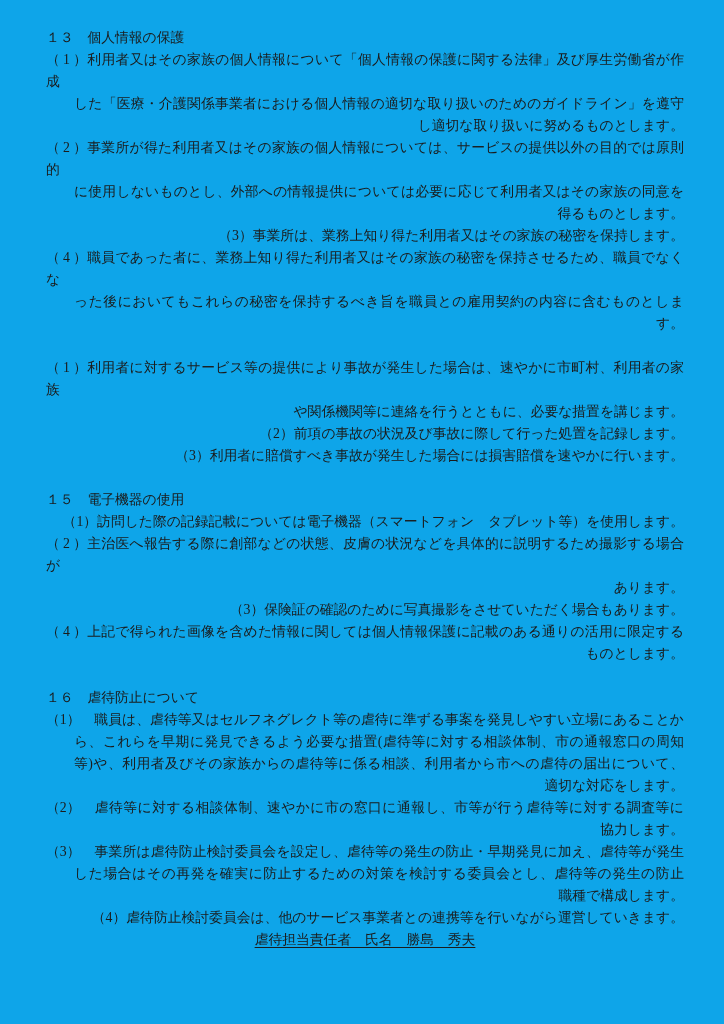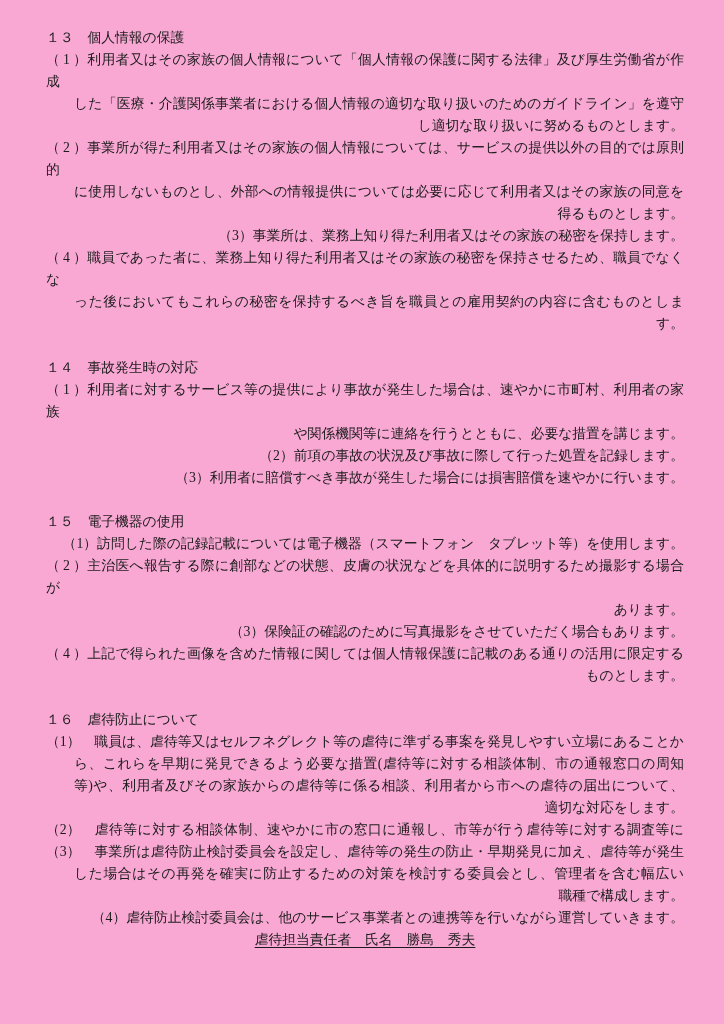--- a/index.html
+++ b/index.html
@@ -12,21 +12,21 @@
     height: 1024px;
     overflow: hidden;
     font-family: "Liberation Serif", "DejaVu Serif", serif;
     color: #1b1b1b;
   }
   .page {
     box-sizing: border-box;
     width: 724px;
     height: 1024px;
     padding: 27px 40px 0 46px;
-    background: #f9a8d4;
+    background: #0ea5e9;
   }
   .doc {
     width: 638px;
     font-size: 13.8px;
     line-height: 22px;
     letter-spacing: 0;
   }
   .section + .section {
     margin-top: 22px; 
   }
@@ -84,21 +84,20 @@
         <div class="item">
           <div class="line first"><span class="marker">（3）</span><span class="text">事業所は、業務上知り得た利用者又はその家族の秘密を保持します。</span></div>
         </div>
         <div class="item">
           <div class="line first fill"><span class="marker">（4）</span><span class="text">職員であった者に、業務上知り得た利用者又はその家族の秘密を保持させるため、職員でなくな</span></div>
           <div class="line fill">った後においてもこれらの秘密を保持するべき旨を職員との雇用契約の内容に含むものとしま</div>
           <div class="line">す。</div>
         </div>
       </section>
       <section class="section">
-        <div class="heading"><span class="sec-num">１４</span><span class="sec-title">事故発生時の対応</span></div>
         <div class="item">
           <div class="line first fill"><span class="marker">（1）</span><span class="text">利用者に対するサービス等の提供により事故が発生した場合は、速やかに市町村、利用者の家族</span></div>
           <div class="line">や関係機関等に連絡を行うとともに、必要な措置を講じます。</div>
         </div>
         <div class="item">
           <div class="line first"><span class="marker">（2）</span><span class="text">前項の事故の状況及び事故に際して行った処置を記録します。</span></div>
         </div>
         <div class="item">
           <div class="line first"><span class="marker">（3）</span><span class="text">利用者に賠償すべき事故が発生した場合には損害賠償を速やかに行います。</span></div>
         </div>
@@ -123,24 +122,25 @@
       <section class="section">
         <div class="heading"><span class="sec-num">１６</span><span class="sec-title">虐待防止について</span></div>
         <div class="item">
           <div class="line first fill"><span class="marker">（1）　</span><span class="text">職員は、虐待等又はセルフネグレクト等の虐待に準ずる事案を発見しやすい立場にあることか</span></div>
           <div class="line fill">ら、これらを早期に発見できるよう必要な措置(虐待等に対する相談体制、市の通報窓口の周知</div>
           <div class="line fill">等)や、利用者及びその家族からの虐待等に係る相談、利用者から市への虐待の届出について、</div>
           <div class="line">適切な対応をします。</div>
         </div>
         <div class="item">
           <div class="line first fill"><span class="marker">（2）　</span><span class="text">虐待等に対する相談体制、速やかに市の窓口に通報し、市等が行う虐待等に対する調査等に</span></div>
+          <div class="line">協力します。</div>
         </div>
         <div class="item">
           <div class="line first fill"><span class="marker">（3）　</span><span class="text">事業所は虐待防止検討委員会を設定し、虐待等の発生の防止・早期発見に加え、虐待等が発生</span></div>
-          <div class="line fill">した場合はその再発を確実に防止するための対策を検討する委員会とし、管理者を含む幅広い</div>
+          <div class="line fill">した場合はその再発を確実に防止するための対策を検討する委員会とし、虐待等の発生の防止</div>
           <div class="line">職種で構成します。</div>
         </div>
         <div class="item">
           <div class="line first"><span class="marker">（4）</span><span class="text">虐待防止検討委員会は、他のサービス事業者との連携等を行いながら運営していきます。</span></div>
         </div>
       </section>
       <div class="signature"><span class="sig-text">虐待担当責任者　氏名　勝島　秀夫</span></div>
     </div>
 </main>
 

